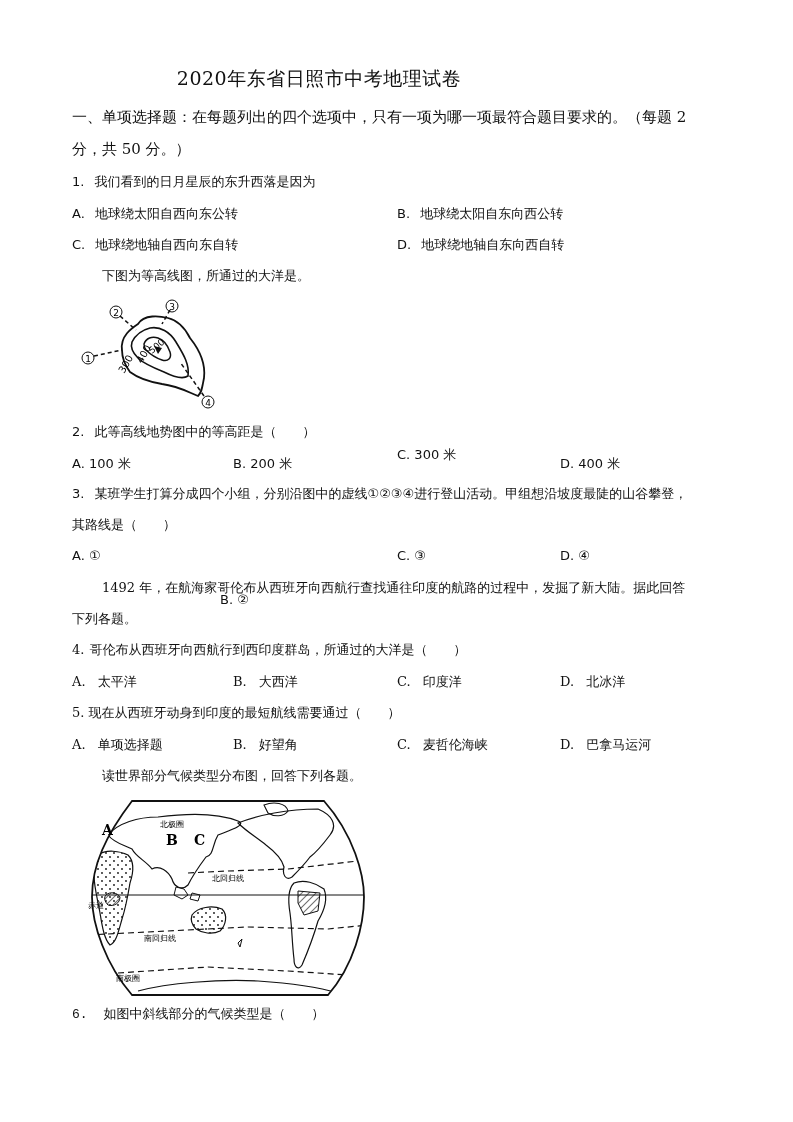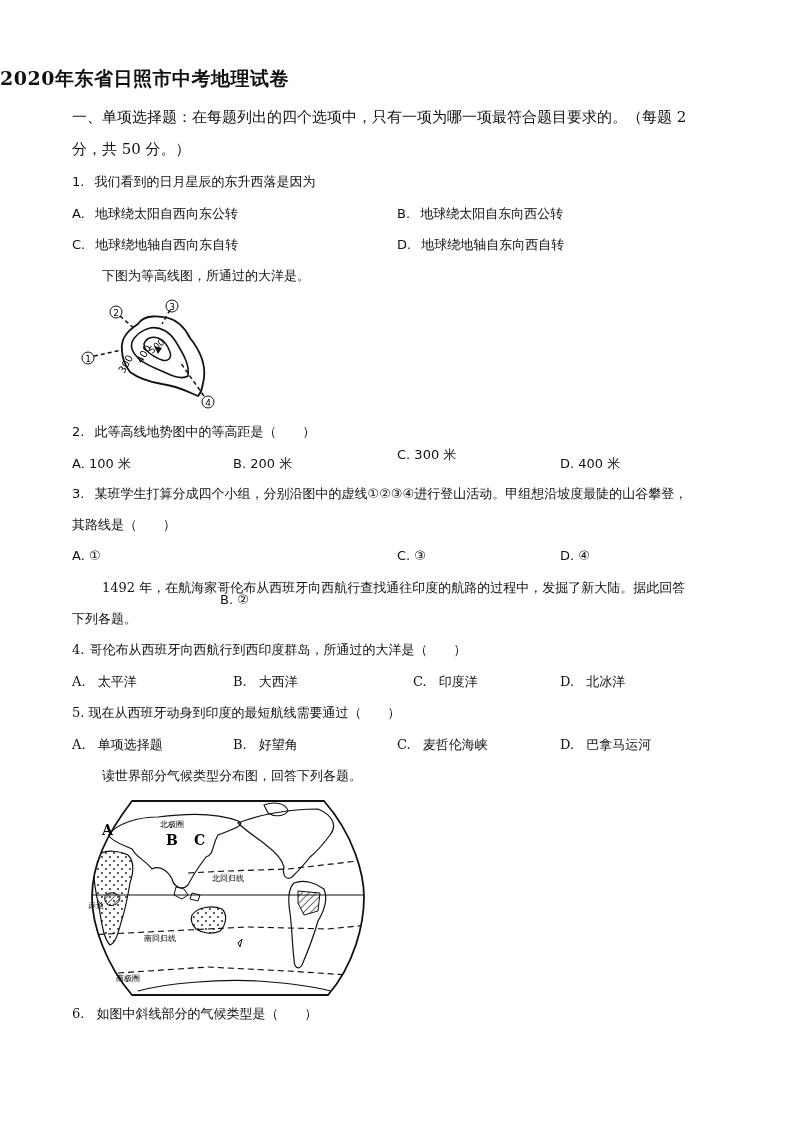--- a/index.html
+++ b/index.html
@@ -3,22 +3,22 @@
 <meta charset="utf-8">
 <style>
   html, body { margin: 0; padding: 0; background: #ffffff; }
   body {
     width: 793px; height: 1122px; position: relative; overflow: hidden;
     font-family: "DejaVu Serif", "Liberation Serif", serif;
     color: #111;
   }
   .abs { position: absolute; white-space: nowrap; }
   .title {
-    left: 0; width: 638px; top: 66px; text-align: left;
-    font-size: 19px; font-weight: bold; letter-spacing: 0.5px;
+    left: 0; width: 638px; top: 66px; text-align: center;
+    font-size: 19px; font-weight: normal; letter-spacing: 0.5px;
   }
   .section {
     left: 72px; font-size: 15px; font-weight: normal;
   }
   .q { left: 72px; font-size: 13px; font-family: "DejaVu Sans", "Liberation Sans", sans-serif; }
   .opt { font-size: 13px; font-family: "DejaVu Sans", "Liberation Sans", sans-serif; }
   .intro { font-size: 13px; }
   .serifq { font-family: "DejaVu Serif", "Liberation Serif", serif; }
   .fig { position: absolute; }
 </style>
@@ -133,21 +133,21 @@
   <span style="margin-left:1px;">哥伦布从西班牙向西航行到西印度群岛，所通过的大洋是（　　）</span>
 </div>
 <div class="abs opt serifq" style="left:72px; top:673px;">
   <span>A.</span>
   <span style="margin-left:8px;">太平洋</span>
 </div>
 <div class="abs opt serifq" style="left:233px; top:673px;">
   <span>B.</span>
   <span style="margin-left:8px;">大西洋</span>
 </div>
-<div class="abs opt serifq" style="left:413px; top:673px;text-align:center;">
+<div class="abs opt serifq" style="left:397px; top:673px;text-align:center;">
   <span>C.</span>
   <span style="margin-left:8px;">印度洋</span>
 </div>
 <div class="abs opt serifq" style="left:560px; top:673px;">
   <span>D.</span>
   <span style="margin-left:8px;">北冰洋</span>
 </div>
 
 <div class="abs q serifq" style="top:704px;">
   <span>5.</span>
@@ -221,16 +221,16 @@
   <text x="14" y="40" font-size="14" font-weight="bold" font-family="DejaVu Serif, serif">A</text>
   <text x="78" y="50" font-size="14" font-weight="bold" font-family="DejaVu Serif, serif">B</text>
   <text x="106" y="50" font-size="14" font-weight="bold" font-family="DejaVu Serif, serif">C</text>
   <text x="72" y="32" font-size="8" font-family="DejaVu Serif, serif">北极圈</text>
   <text x="124" y="86" font-size="8" font-family="DejaVu Serif, serif">北回归线</text>
   <text x="0" y="113" font-size="8" font-family="DejaVu Serif, serif">赤道</text>
   <text x="56" y="146" font-size="8" font-family="DejaVu Serif, serif">南回归线</text>
   <text x="28" y="186" font-size="8" font-family="DejaVu Serif, serif">南极圈</text>
 </svg>
 
-<div class="abs q serifq" style="top:1005px;">
+<div class="abs q serifq" style="top:1005px;font-family:Liberation Mono, monospace;">
   <span>6.</span>
   <span style="margin-left:8px;">如图中斜线部分的气候类型是（　　）</span>
 </div>
 
 </body></html>

